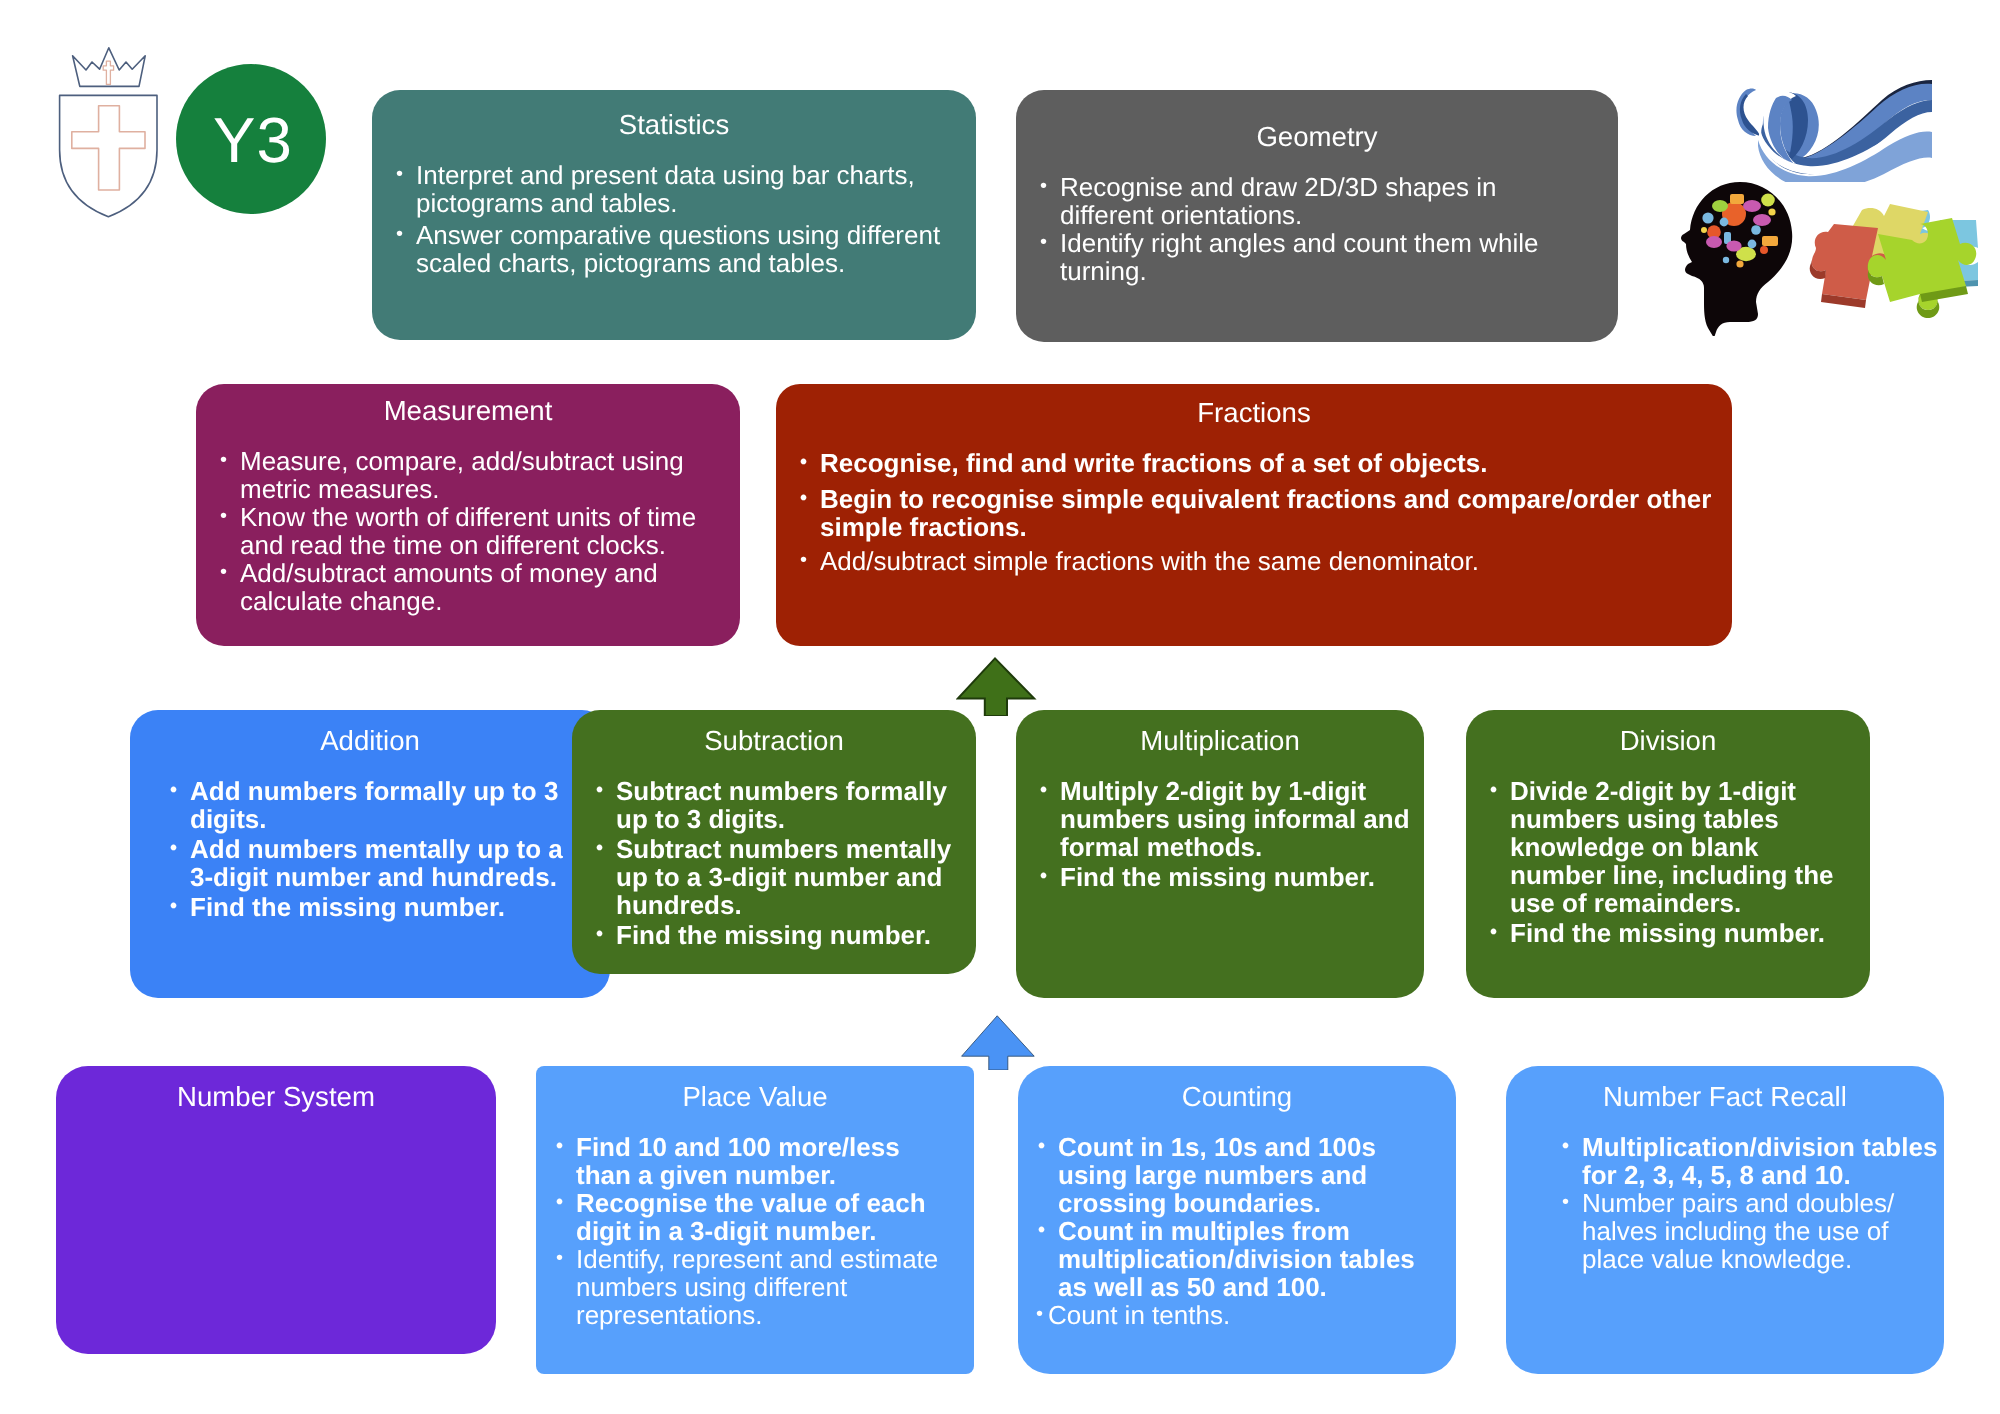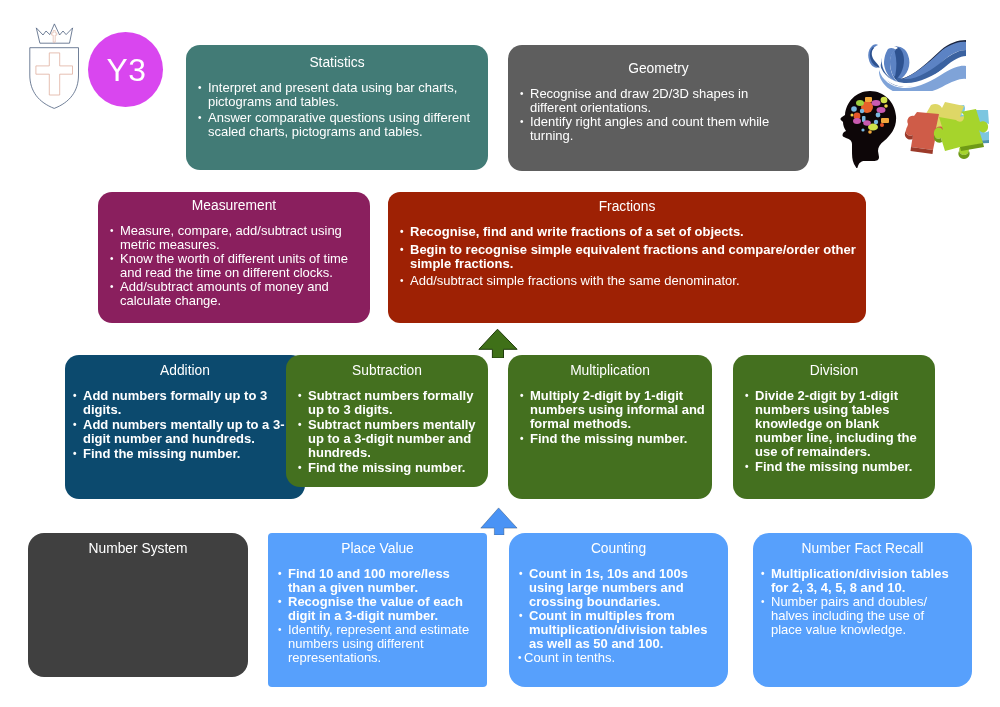--- a/index.html
+++ b/index.html
@@ -43,21 +43,21 @@
     <g fill="none" stroke="#dfb0a0" stroke-width="0.8" stroke-linejoin="round">
       <path stroke-width="0.65" d="M25.2 10.6 L27.2 10.6 L27.2 12.9 L28.8 12.9 L28.8 15.1
                L27.2 15.1 L27.2 22.2 L25.2 22.2 L25.2 15.1 L23.6 15.1
                L23.6 12.9 L25.2 12.9 Z"></path>
       <path d="M21.3 32.9 L31.7 32.9 L31.7 45.9 L44.5 45.9 L44.5 54.2
                L31.7 54.2 L31.7 75 L21.3 75 L21.3 54.2 L7.9 54.2
                L7.9 45.9 L21.3 45.9 Z"></path>
     </g>
   </svg>
 
-  <div class="y3circle" style="left:88px;top:32px;width:75px;height:75px;background:#d946ef;">
+  <div class="y3circle" style="left:88px;top:32px;width:75px;height:75px;background:#15803d;">
     <span style="font-size:31.8px;line-height:32px;letter-spacing:0.6px;padding-left:2px;">Y3</span>
   </div>
 
   <svg class="deco" style="left:868px;top:39px;width:98px;height:52px" viewBox="0 0 98 52">
     <g>
 
       <path d="M33 40 C46 37 61 22 73 11 C81 4 90 1 98 1 L98 3.4
                C91 3.2 84 6 77 12 C64 24 48 40 34 42 Z" fill="#1a2540"></path>
 
       <path d="M20 11 C27 5 37 7 40 16 C44 26 39 37 31 41
@@ -185,21 +185,21 @@
         </ul>
       </div>
       <div class="card" id="c-fractions" style="left: 388px; top: 192px; width: 478px; height: 131px; border-radius: 12px; background: rgb(158, 33, 4); padding: 6px 9px;">
         <div class="title">Fractions</div>
         <ul style="--gap: 3.7px;">
           <li class="b">Recognise, find and write fractions of a set of objects.</li>
           <li class="b">Begin to recognise simple equivalent fractions and compare/order other simple fractions.</li>
           <li>Add/subtract simple fractions with the same denominator.</li>
         </ul>
       </div>
-      <div class="card" id="c-addition" style="left: 65px; top: 355px; width: 240px; height: 144px; border-radius: 14px; background: #0c4a6e; padding: 7px 5px;">
+      <div class="card" id="c-addition" style="left: 65px; top: 355px; width: 240px; height: 144px; border-radius: 14px; background: #3b82f6; padding: 7px 17px;">
         <div class="title">Addition</div>
         <ul style="--gap: 0.9px;">
           <li class="b">Add numbers formally up to 3 digits.</li>
           <li class="b">Add numbers mentally up to a 3-digit number and hundreds.</li>
           <li class="b">Find the missing number.</li>
         </ul>
       </div>
       <div class="card" id="c-subtraction" style="left: 286px; top: 355px; width: 202px; height: 132px; border-radius: 14px; background: rgb(68, 112, 31); padding: 7px 9px;">
         <div class="title">Subtraction</div>
         <ul style="--gap: 0.9px;">
@@ -215,40 +215,40 @@
           <li class="b">Find the missing number.</li>
         </ul>
       </div>
       <div class="card" id="c-division" style="left: 733px; top: 355px; width: 202px; height: 144px; border-radius: 14px; background: rgb(68, 112, 31); padding: 7px 9px;">
         <div class="title">Division</div>
         <ul style="--gap: 0.9px;">
           <li class="b">Divide 2-digit by 1-digit numbers using tables knowledge on blank number line, including the use of remainders.</li>
           <li class="b">Find the missing number.</li>
         </ul>
       </div>
-      <div class="card" id="c-numbersystem" style="left: 28px; top: 533px; width: 220px; height: 144px; border-radius: 16px; background: #404040; padding: 7px 9px;">
+      <div class="card" id="c-numbersystem" style="left: 28px; top: 533px; width: 220px; height: 144px; border-radius: 16px; background: #6d28d9; padding: 7px 9px;">
         <div class="title">Number System</div>
       </div>
       <div class="card" id="c-placevalue" style="left: 268px; top: 533px; width: 219px; height: 154px; border-radius: 4px; background: rgb(87, 160, 252); padding: 7px 9px;">
         <div class="title">Place Value</div>
         <ul style="--gap: 0px; margin-left: -2px;">
           <li class="b">Find 10 and 100 more/less than a given number.</li>
           <li class="b">Recognise the value of each digit in a 3-digit number.</li>
           <li>Identify, represent and estimate numbers using different representations.</li>
         </ul>
       </div>
       <div class="card" id="c-counting" style="left: 509px; top: 533px; width: 219px; height: 154px; border-radius: 16px; background: rgb(87, 160, 252); padding: 5px 9px;">
         <div class="title" style="margin-top: 2px;">Counting</div>
         <ul style="--gap: 0px; margin-left: -2px;">
           <li class="b">Count in 1s, 10s and 100s using large numbers and crossing boundaries.</li>
           <li class="b">Count in multiples from multiplication/division tables as well as 50 and 100.</li>
           <li style="padding-left: 9px; margin-left: -1px;">Count in tenths.</li>
         </ul>
       </div>
-      <div class="card" id="c-numberfact" style="left: 753px; top: 533px; width: 219px; height: 154px; border-radius: 16px; background: rgb(87, 160, 252); padding: 7px 7px;">
+      <div class="card" id="c-numberfact" style="left: 753px; top: 533px; width: 219px; height: 154px; border-radius: 16px; background: rgb(87, 160, 252); padding: 7px 27px;">
         <div class="title">Number Fact Recall</div>
         <ul style="width: 196px; --gap: 0px; margin-left: -2px;">
           <li class="b">Multiplication/division tables for 2, 3, 4, 5, 8 and 10.</li>
           <li>Number pairs and doubles/ halves including the use of place value knowledge.</li>
         </ul>
       </div>
     </div>
 
 </div>
 

